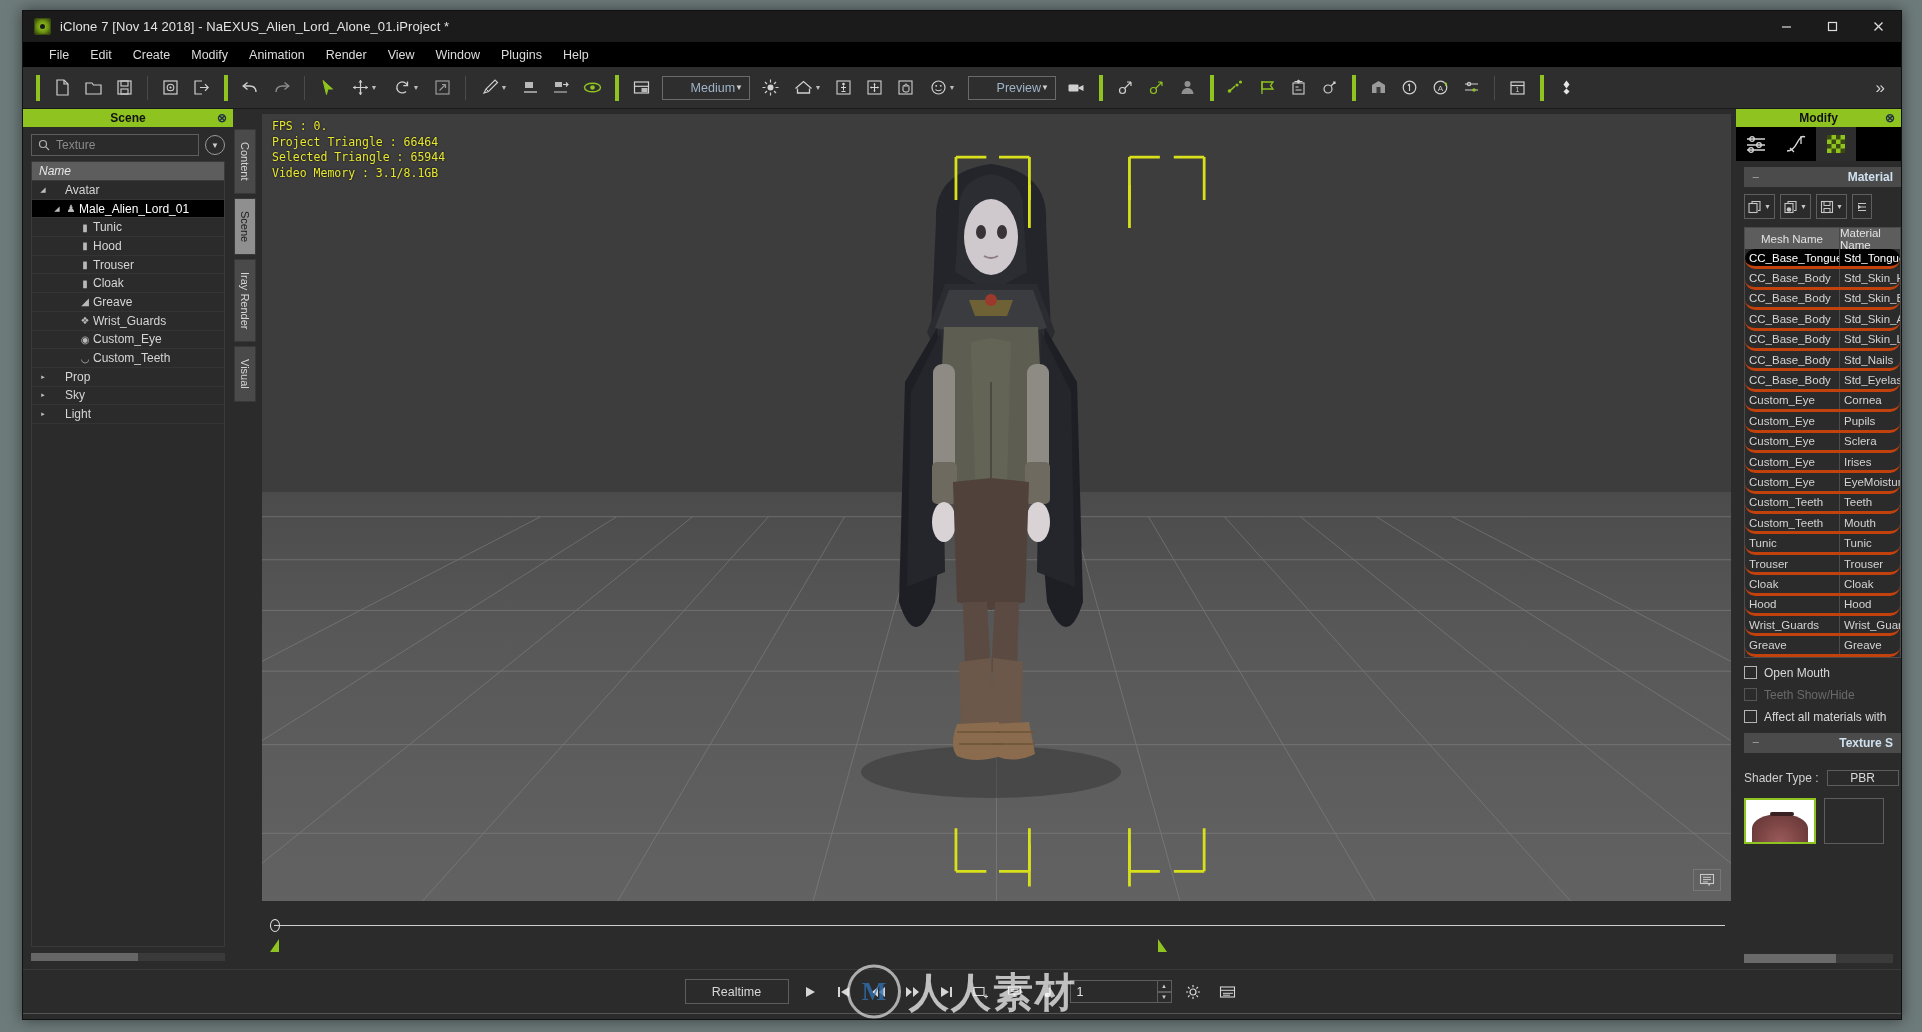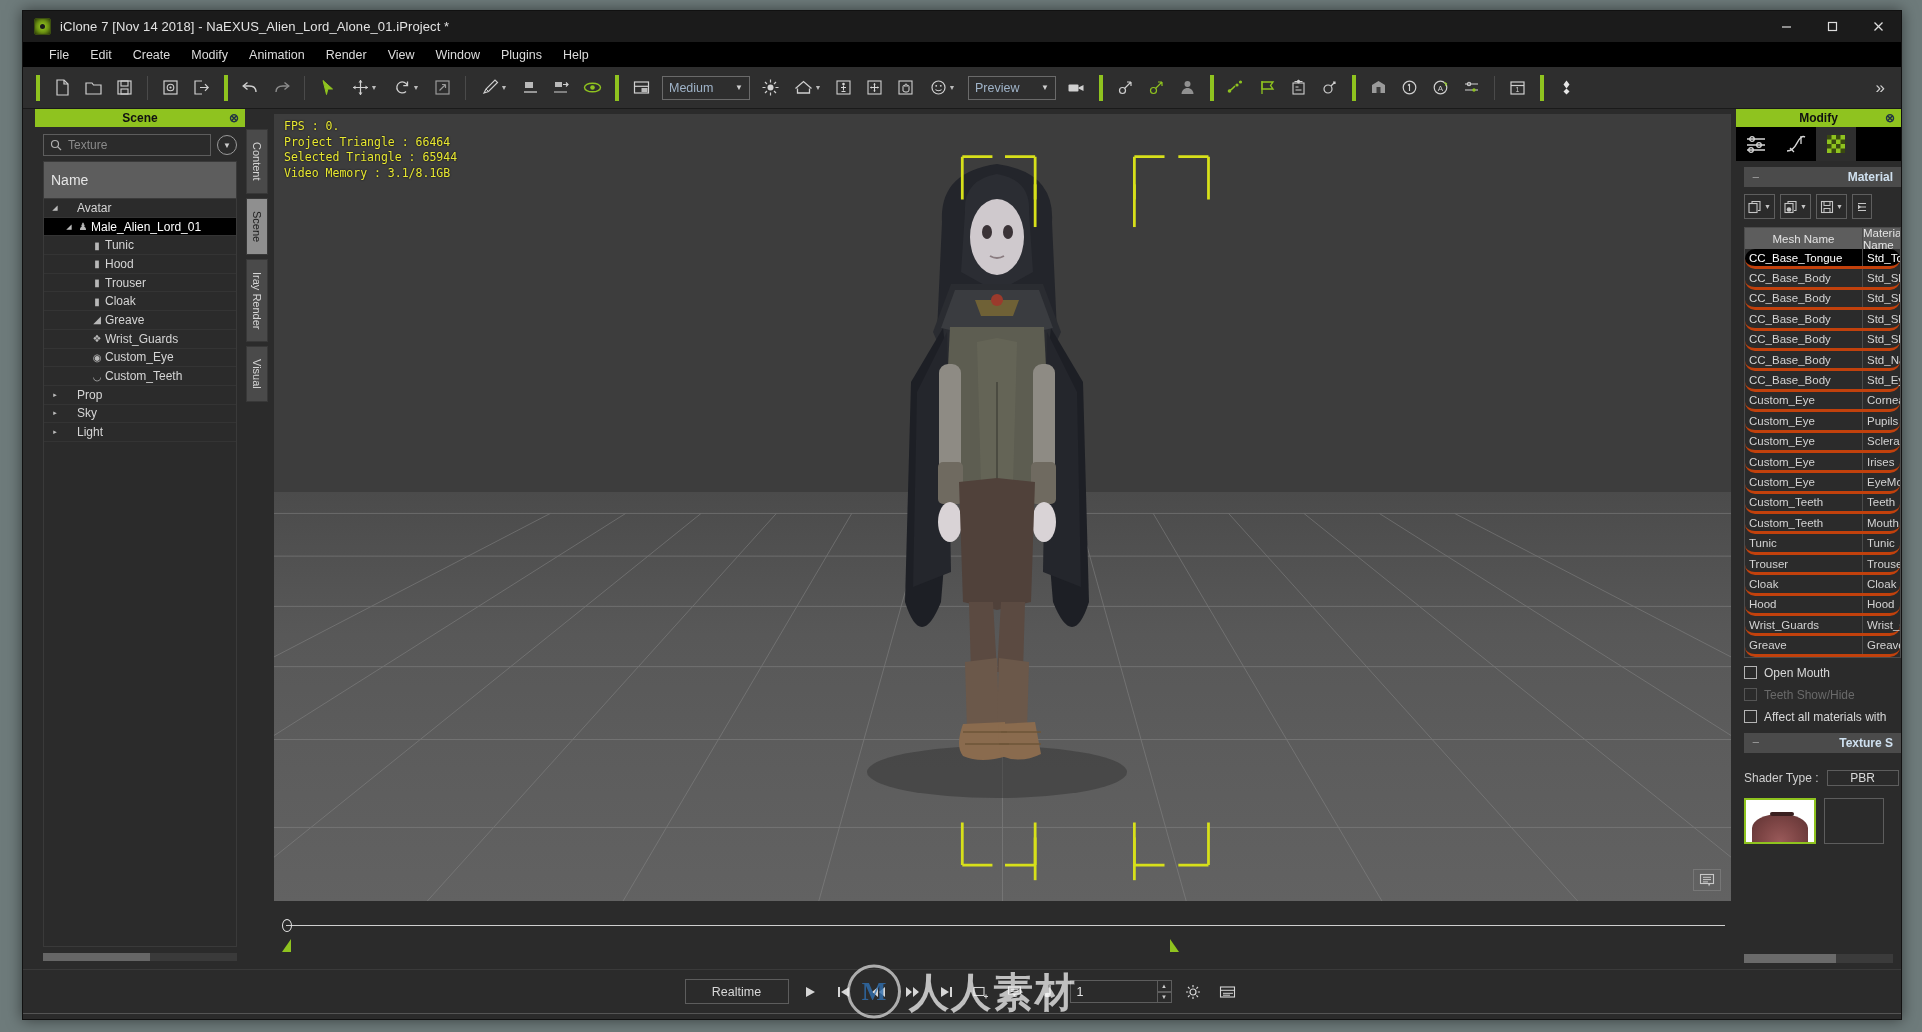--- a/index.html
+++ b/index.html
@@ -70,27 +70,28 @@
     color: #c8c8c8;
   }
   .tb-btn svg { display: block; }
   .tb-btn.wide { width: 42px; }
   .tb-caret { font-size: 7px; margin-left: 1px; color: #bbb; }
   .tb-combo {
     height: 24px; min-width: 88px; background: #2e2e2e;
     border: 1px solid #6a6a6a; color: #9fb3c8; font-size: 12.5px;
     display: flex; align-items: center; padding: 0 6px; margin: 10px 5px;
     flex: none;
+    text-align: right;
   }
   .tb-combo .lbl { flex: 1; }
   .tb-combo .arr { font-size: 8px; color: #cfcfcf; }
   .tb-more { margin-left: auto; color: #cfcfcf; font-size: 17px; padding-right: 10px;}
 
   
-  .body { flex: 1; display: flex; min-height: 0; background: #e5e5e5; margin-left: 12px; }
+  .body { flex: 1; display: flex; min-height: 0; background: #e5e5e5; }
 
   
   .leftpanel { width: 210px; flex: none; display: flex; flex-direction: column;
                background: #2b2b2b; }
   .panel-head {
     height: 18px; background: #8fc31f; color: #111;
     font-size: 12px; font-weight: bold;
     display: flex; align-items: center; justify-content: center;
     position: relative; flex: none;
   }
@@ -107,23 +108,24 @@
   .circ-btn {
     width: 20px; height: 20px; border: 1px solid #9a9a9a; border-radius: 50%;
     display: flex; align-items: center; justify-content: center;
     color: #ccc; font-size: 8px; flex: none;
   }
   .tree {
     margin: 0 8px; border: 1px solid #3a3a3a; flex: 1;
     background: #2b2b2b; overflow: hidden; display: flex; flex-direction: column;
   }
   .tree-head {
-    height: 37px; background: #5d5d5d; color: #e6e6e6; font-size: 14px;
+    height: 19px; background: #5d5d5d; color: #e6e6e6; font-size: 12px;
     display: flex; align-items: center; padding-left: 7px; flex: none;
     border-bottom: 1px solid #3a3a3a;
+    font-style: italic;
   }
   .tree-rows { flex: 1; overflow: hidden; }
   .trow {
     height: 18.7px; display: flex; align-items: center;
     color: #d5d5d5; font-size: 12px;
     border-bottom: 1px solid #343434;
   }
   .trow.sel { background: #000; color: #fff; }
   .trow .tri { width: 12px; font-size: 7px; color: #bdbdbd; text-align: center; flex:none;}
   .trow .ic { width: 16px; text-align: center; color: #b8b8b8; font-size: 10px; flex:none;}
@@ -204,21 +206,21 @@
   .mt-head div { color: #e3e3e3; font-size: 11.5px; display:flex; align-items:center;
                  justify-content:center; border-right: 1px solid #474747; }
   .mt-row { display: flex; height: 20.4px; border-bottom: 3px solid #c2410c; border-radius: 10px; }
   .mt-row.sel { background: #000; }
   .mt-row div {
     color: #d3d3d3; font-size: 11.5px; display: flex; align-items: center;
     padding-left: 4px; border-right: 1px solid #4b4b4b;
     white-space: nowrap; overflow: hidden;
   }
   .mt-row.sel div { color: #fff; }
-  .col-a { width: 118px; flex: none; }
+  .col-a { width: 95px; flex: none; }
   .col-b { width: 70px; flex: none; }
   .chkrow { display: flex; align-items: center; gap: 7px; margin-top: 8px; flex: none; }
   .chk { width: 13px; height: 13px; border: 1px solid #b4b4b4; background: #2b2b2b; flex:none;}
   .chk.dim { border-color: #555; }
   .chkrow .lb { color: #d8d8d8; font-size: 12px; white-space: nowrap; }
   .chkrow.dim .lb { color: #6a6a6a; }
   .shaderrow { display: flex; align-items: center; gap: 8px; margin-top: 10px; flex: none; }
   .shaderrow .lb { color: #d0d0d0; font-size: 12px; }
   .shaderbox { height: 16px; width: 72px; border: 1px solid #5d5d5d;
                color: #dadada; font-size: 12px; display: flex; align-items: center;

